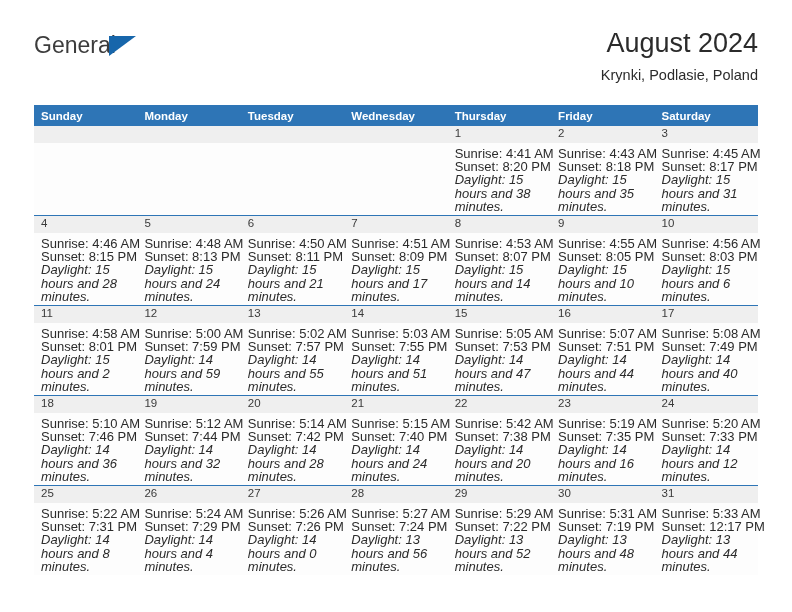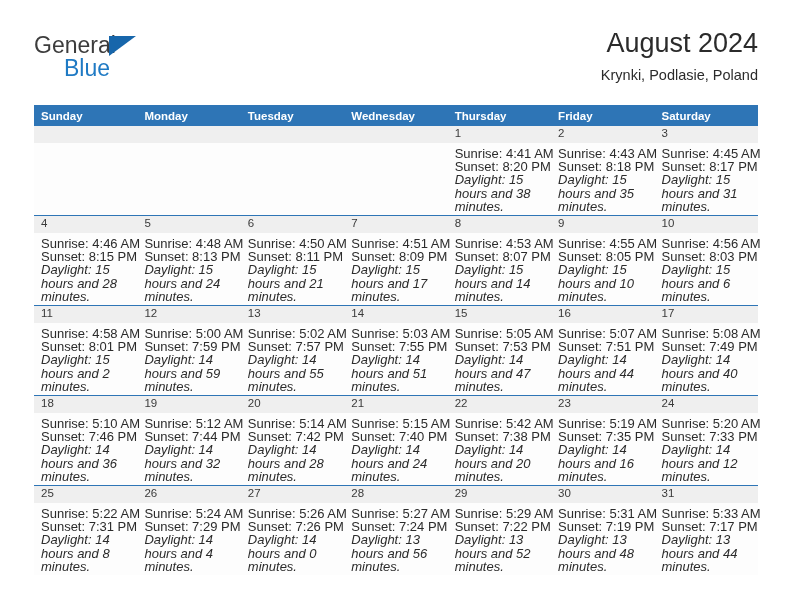--- a/index.html
+++ b/index.html
@@ -144,21 +144,20 @@
 </head>
 <body>
 
 <div class="page">
 
   <div class="top">
 
     <div class="logo">
       <div class="logo-line1">General</div>
       <div class="logo-tri"></div>
-      <div class="logo-line2">Blue</div>
     </div>
 
     <div class="title-block">
       <div class="month-title">August 2024</div>
       <div class="location">Krynki, Podlasie, Poland</div>
     </div>
 
   </div>
 
   <table class="cal">
@@ -452,21 +451,21 @@
             <div class="cell-body">
               <div>Sunrise: 5:31 AM</div>
               <div>Sunset: 7:19 PM</div>
               <div class="daylight">Daylight: 13 hours and 48 minutes.</div>
             </div>
           </td>
           <td>
             <div class="daynum-band">31</div>
             <div class="cell-body">
               <div>Sunrise: 5:33 AM</div>
-              <div>Sunset: 7:17 PM</div>
+              <div>Sunset: 12:17 PM</div>
               <div class="daylight">Daylight: 13 hours and 44 minutes.</div>
             </div>
           </td>
         </tr>
       </tbody>
   </table>
 
 </div>
 
 </body></html>

